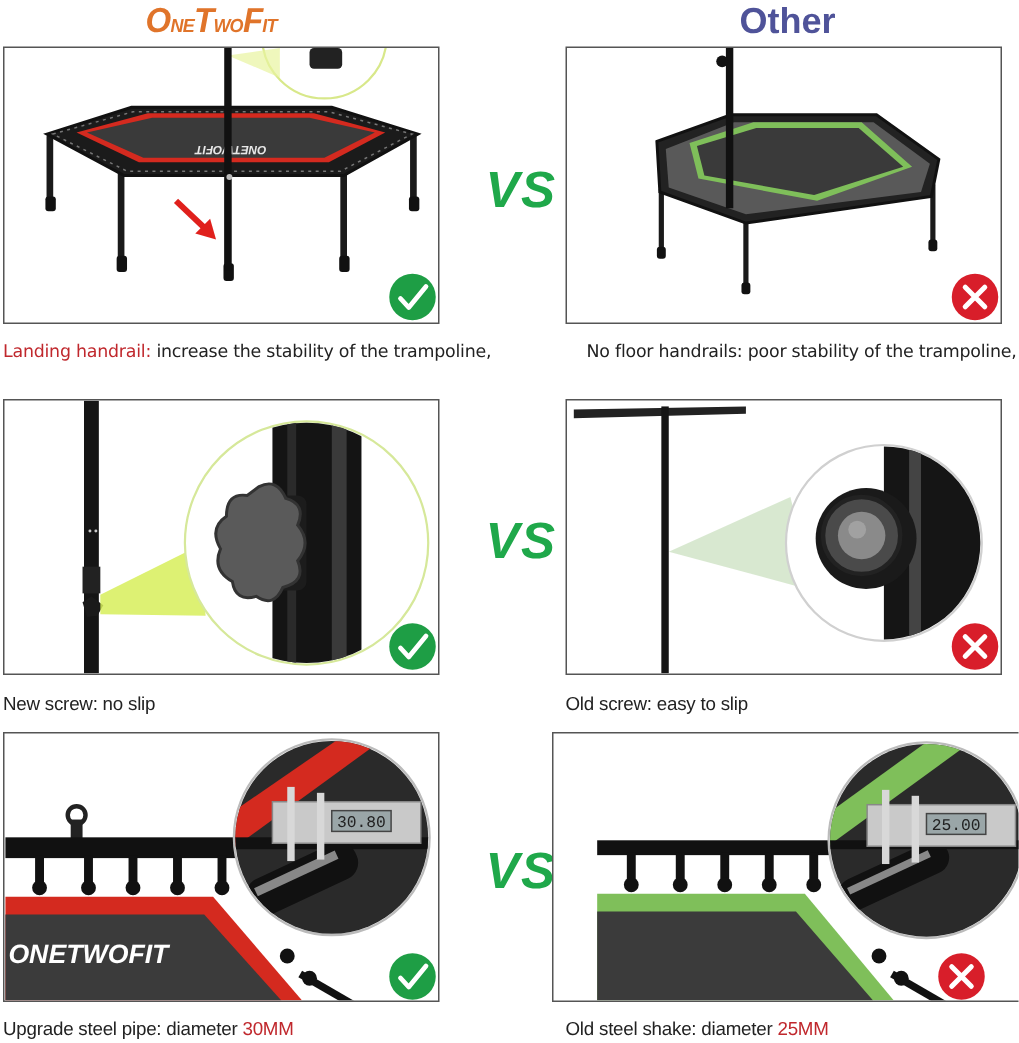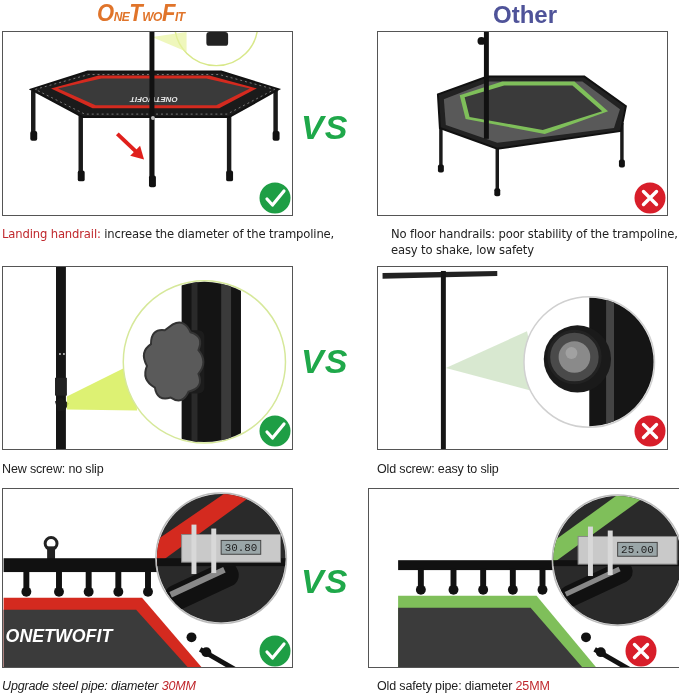--- a/index.html
+++ b/index.html
@@ -18,21 +18,21 @@
     font-family: "Liberation Sans", sans-serif; font-weight: bold;
     color: #4f5399; font-size: 24px; line-height: 30px; text-align: center;
   }
 
   .panel {
     position: absolute; border: 1.5px solid #555; background: #fff; overflow: hidden;
   }
   .panel svg { position: absolute; left: 0; top: 0; width: 100%; height: 100%; }
 
   .vs {
-    position: absolute; width: 70px; text-align: left;
+    position: absolute; width: 70px; text-align: right;
     font-family: "Liberation Sans", sans-serif; font-weight: bold; font-style: italic;
     color: #1fa84a; font-size: 34px; letter-spacing: 1px;
   }
 
   .badge {
     position: absolute; width: 32px; height: 32px; border-radius: 50%;
   }
   .badge svg { width: 32px; height: 32px; }
 
   .caption {
@@ -123,25 +123,24 @@
   </svg>
   <div class="badge" style="left:256px; top:150px;">
     <svg viewBox="0 0 32 32">
         <circle cx="16" cy="16" r="15.5" fill="#d81e2a"></circle>
         <path d="M9.5 9.5 L22.5 22.5 M22.5 9.5 L9.5 22.5" stroke="#fff" stroke-width="3.4" stroke-linecap="round"></path>
       </svg>
   </div>
 </div>
 
 <div class="caption" style="left:2px; top:226px; width:340px;">
-  <span class="hl">Landing handrail:</span><span> increase the diameter of the trampoline,</span><br>
+  <span class="hl">Landing handrail:</span><span> increase the stability of the trampoline,</span><br>
 </div>
 <div class="caption" style="left:391px; top:226px; width:302px;">
   <span>No floor handrails: poor stability of the trampoline,</span><br>
-  <span>easy to shake, low safety</span>
 </div>
 
 <div class="panel" style="left:2px; top:266px; width:291px; height:184px;">
   <svg viewBox="0 0 291 184">
 
     <rect x="53" y="0" width="10" height="184" fill="#151515"></rect>
     <rect x="52" y="112" width="12" height="18" fill="#222"></rect>
     <circle cx="57" cy="88" r="1" fill="#ccc"></circle>
       <circle cx="61" cy="88" r="1" fill="#ccc"></circle>
 
@@ -307,18 +306,18 @@
     <text x="242" y="65" fill="#222" font-family="Liberation Mono, monospace" font-size="11" text-anchor="middle">25.00</text>
   </svg>
   <div class="badge" style="left:256px; top:146px;">
     <svg viewBox="0 0 32 32">
         <circle cx="16" cy="16" r="15.5" fill="#d81e2a"></circle>
         <path d="M9.5 9.5 L22.5 22.5 M22.5 9.5 L9.5 22.5" stroke="#fff" stroke-width="3.4" stroke-linecap="round"></path>
       </svg>
   </div>
 </div>
 
-<div class="caption narrow" style="left:2px; top:678px;font-style:italic;">
+<div class="caption narrow" style="left:2px; top:678px;">
   <span>Upgrade steel pipe: diameter </span><span class="hl">30MM</span>
 </div>
 <div class="caption narrow" style="left:377px; top:678px;">
-  <span>Old safety pipe: diameter </span><span class="hl">25MM</span>
+  <span>Old steel shake: diameter </span><span class="hl">25MM</span>
 </div>
 
 </body></html>

